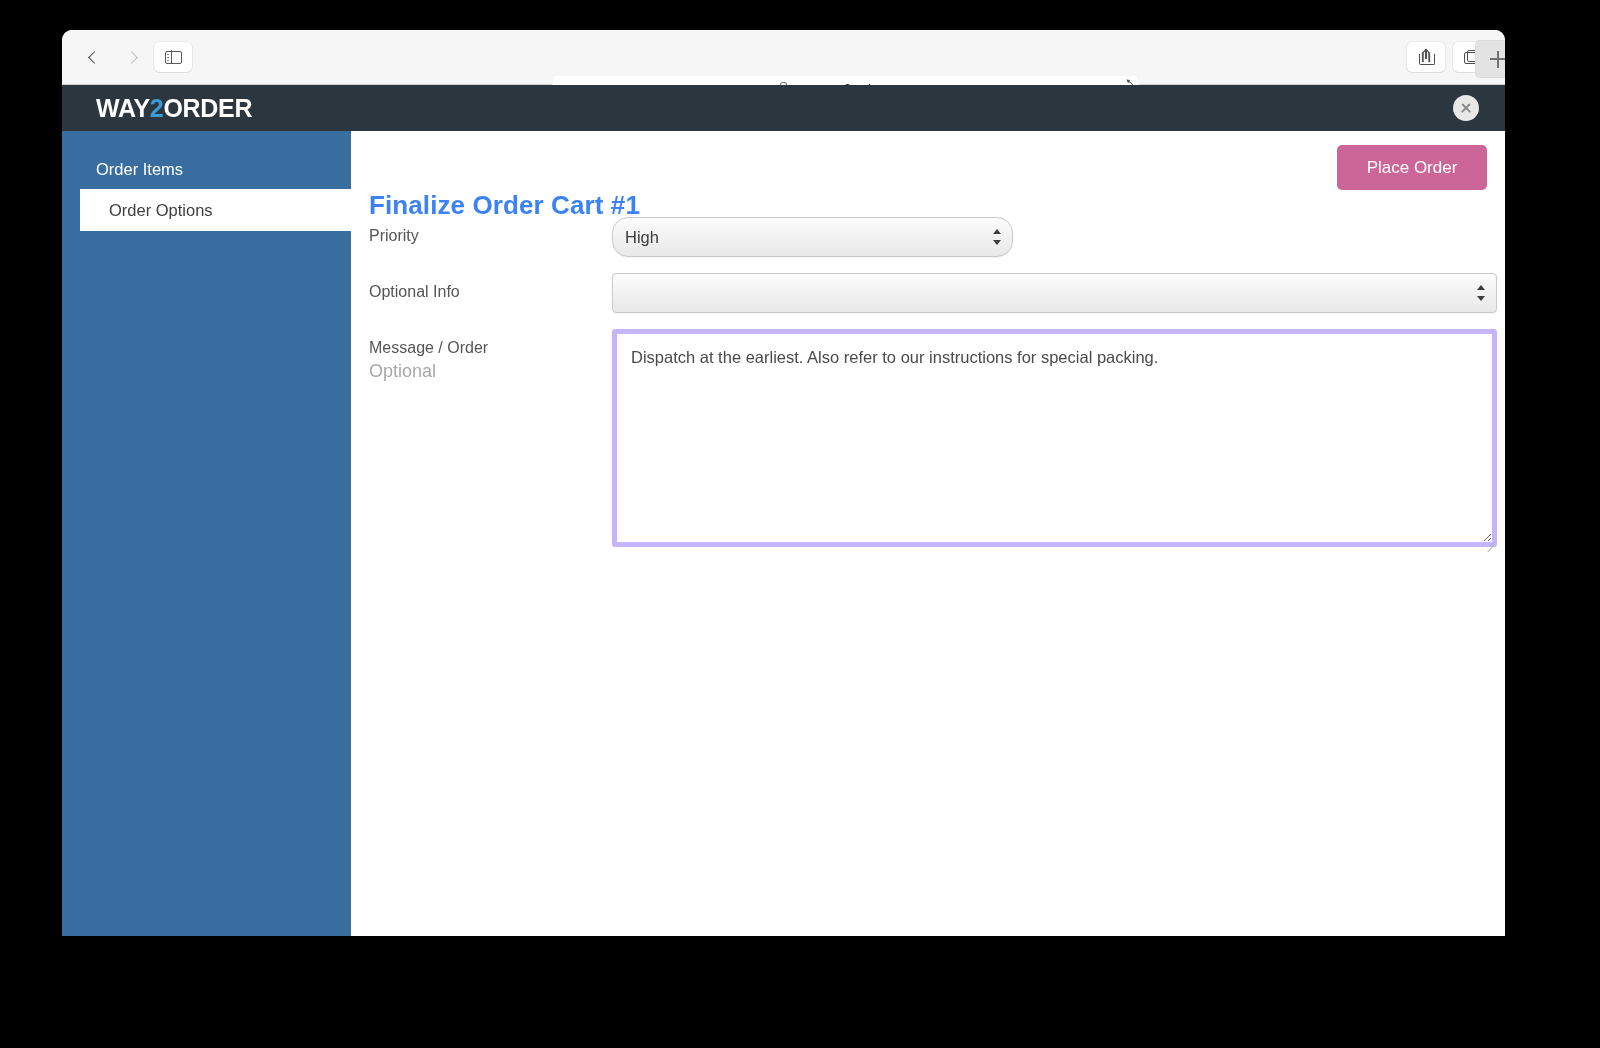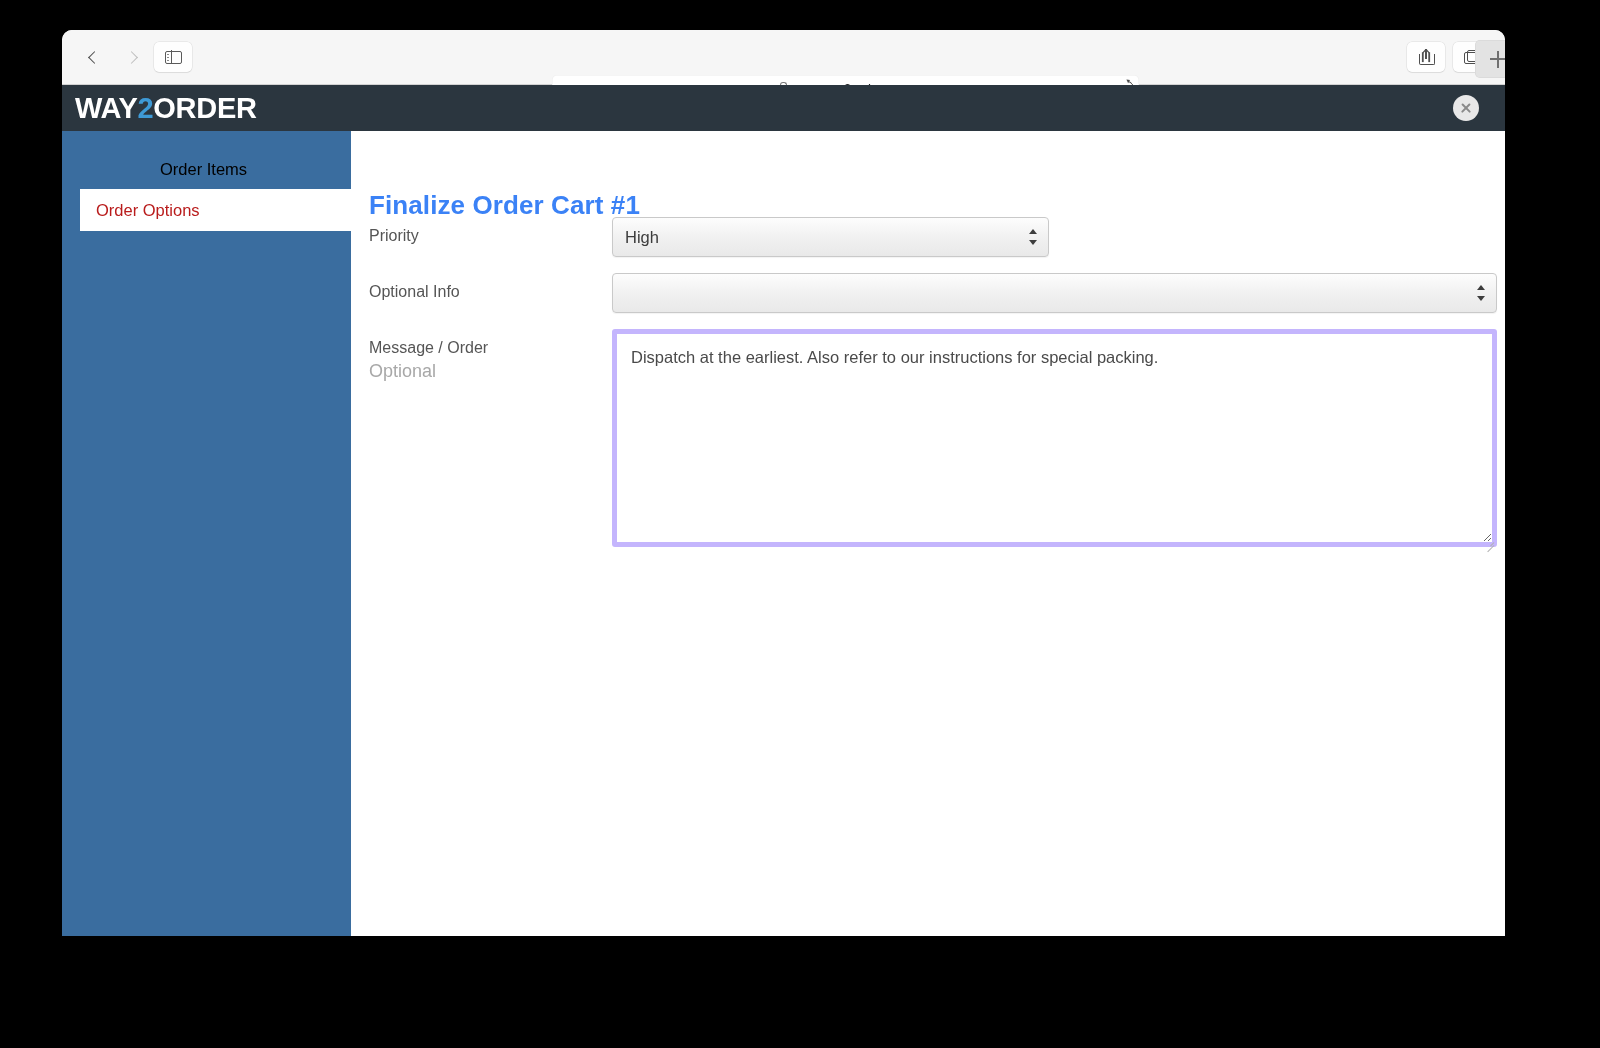--- a/index.html
+++ b/index.html
@@ -234,22 +234,22 @@
 
   
   .app-header {
     position: relative;
     height: 46px;
     background: #2b363f;
     display: flex;
     align-items: center;
   }
   .brand {
-    margin-left: 13px;
-    font-size: 29px;
+    margin-left: 34px;
+    font-size: 25px;
     font-weight: bold;
     letter-spacing: -0.3px;
     color: #ffffff;
     line-height: 1;
   }
   .brand .accent { color: #3e9ad6; }
   .close-circle {
     position: absolute;
     right: 26px;
     top: 50%;
@@ -286,31 +286,30 @@
   .sidebar {
     width: 289px;
     background: #3a6d9f;
     padding-top: 18px;
     flex: 0 0 289px;
   }
   .side-item {
     height: 40px;
     display: flex;
     align-items: center;
-    padding-left: 50px;
+    padding-left: 34px;
     font-size: 16.5px;
-    color: #000000;
+    color: #ffffff;
     cursor: pointer;
-    margin-left: 48px;
   }
   .side-item.active {
     margin-left: 18px;
-    padding-left: 16px;
+    padding-left: 29px;
     background: #ffffff;
-    color: #b91c1c;
+    color: #404040;
     height: 42px;
   }
 
   .content {
     flex: 1;
     position: relative;
     padding: 0;
   }
 
   .content-head {
@@ -372,21 +371,21 @@
     border-radius: 4px;
     background: linear-gradient(to bottom, #fdfdfd 0%, #f0f0f0 55%, #e9e9e9 100%);
     display: flex;
     align-items: center;
     padding-left: 12px;
     font-size: 16.5px;
     color: #3c3c3c;
     cursor: pointer;
     box-shadow: 0 1px 1px rgba(0,0,0,0.05);
   }
-  .select-ctl.priority { width: 437px; }
+  .select-ctl.priority { width: 401px; border-radius: 16px; }
   .select-ctl.shipping { width: 100%; }
   .stepper {
     position: absolute;
     right: 10px;
     top: 50%;
     transform: translateY(-50%);
     width: 9px; height: 18px;
   }
   .stepper::before, .stepper::after {
     content: "";
@@ -495,20 +494,21 @@
         </div>
         <div class="side-item active">
           <span>Order Options</span>
         </div>
       </nav>
 
       <section class="content">
 
         <div class="content-head">
           <h1 class="page-title">Finalize Order Cart #1</h1>
+          <button class="place-order-btn">Place Order</button>
         </div>
 
         <div class="form">
 
           <div class="form-row">
             <div class="form-label">Priority</div>
             <div class="field-wrap">
               <div class="select-ctl priority">
                 <span>High</span>
                 <span class="stepper"></span>

